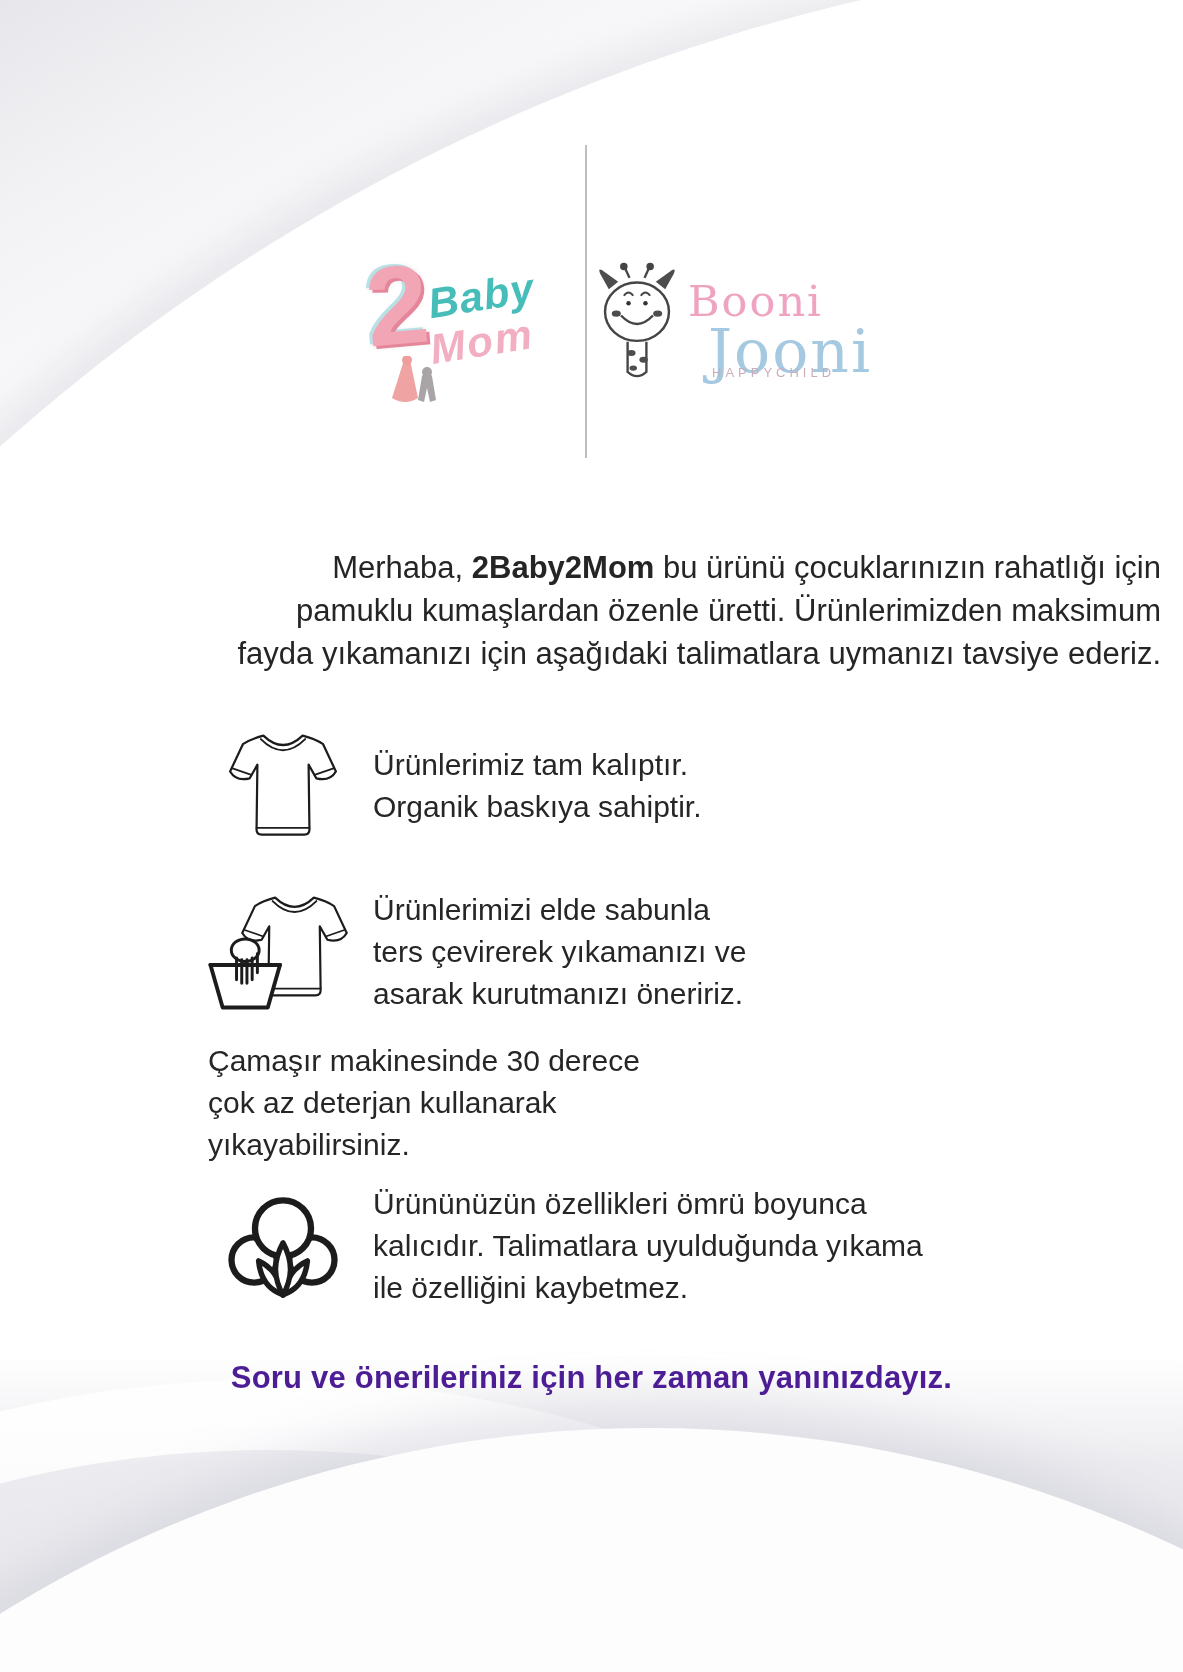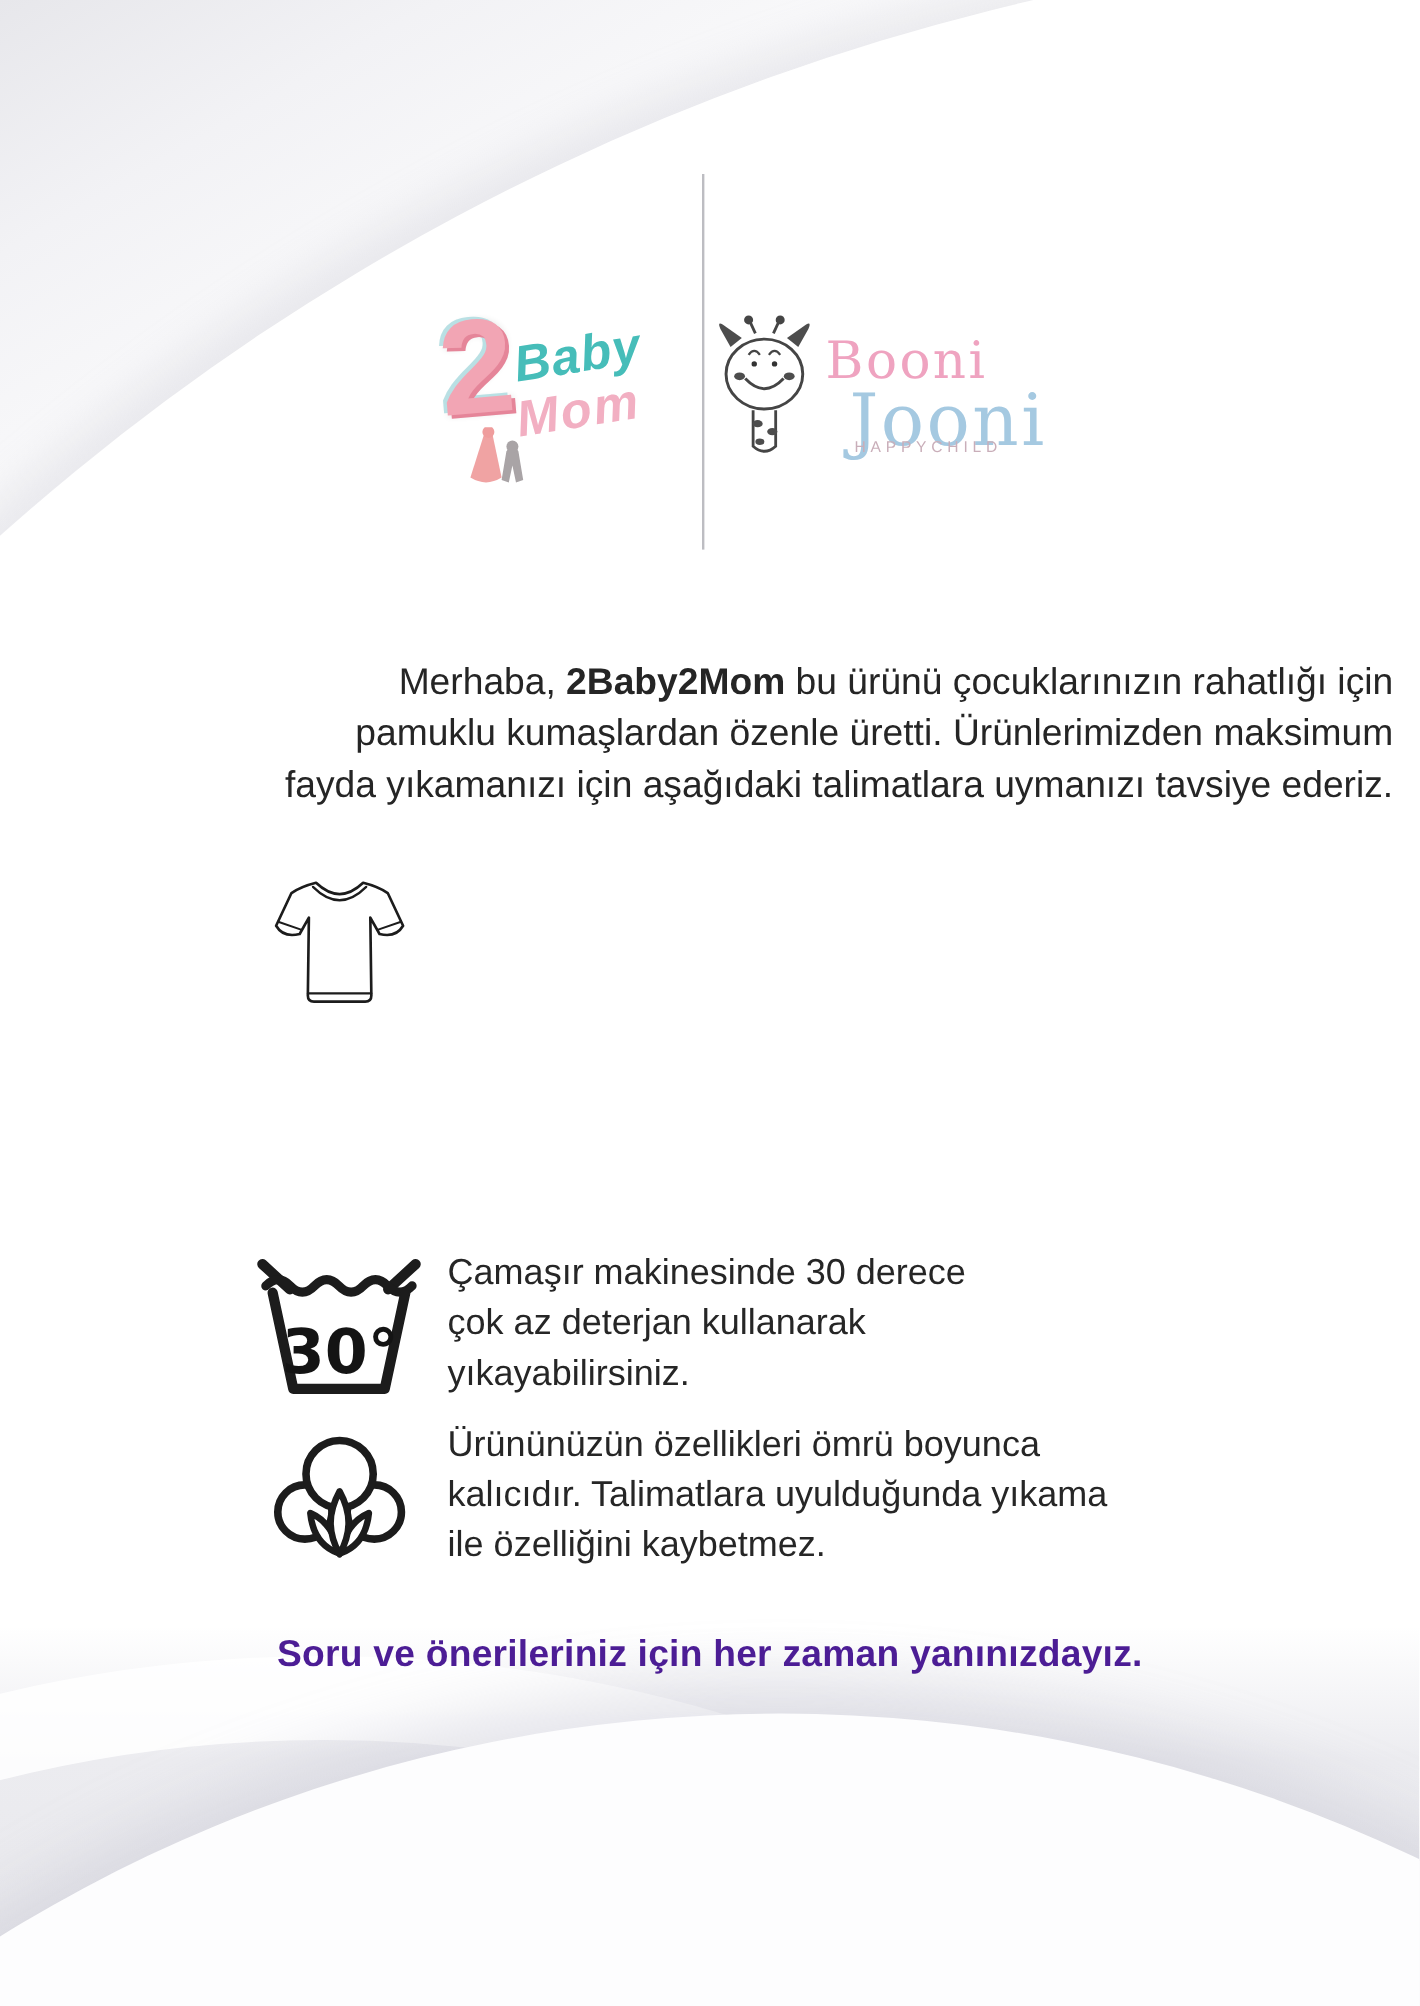--- a/index.html
+++ b/index.html
@@ -137,33 +137,45 @@
     </div>
 
     <div class="care-item" style="top:722px;">
       <div class="care-icon">
         <svg width="130" height="128" viewBox="0 0 150 150">
           <path class="fw ln" stroke-width="2.6" d="M52 16 C44 18 34 22 28 26 L13 58 Q20 70 36 66 L45 50 L44 126 Q44 132 50 132 L100 132 Q106 132 106 126 L105 50 L114 66 Q130 70 137 58 L122 26 C116 22 106 18 98 16 Q75 38 52 16 Z"></path>
           <path class="ln" stroke-width="2.2" d="M49 20 Q75 46 101 20"></path>
           <path class="ln" stroke-width="2" d="M15 54 L38 62 M135 54 L112 62 M44 124 L106 124"></path>
         </svg>
       </div>
+      <div class="care-text">Ürünlerimiz tam kalıptır.
+Organik baskıya sahiptir.</div>
     </div>
 
+    <div class="care-item" style="top:884px;">
+      <div class="care-icon">
+        <svg width="152" height="135" viewBox="0 0 175 155">
+          <g transform="translate(28,0) scale(0.97)">
+            <path class="fw ln" stroke-width="2.6" d="M52 16 C44 18 34 22 28 26 L13 58 Q20 70 36 66 L45 50 L44 126 Q44 132 50 132 L100 132 Q106 132 106 126 L105 50 L114 66 Q130 70 137 58 L122 26 C116 22 106 18 98 16 Q75 38 52 16 Z"></path>
+            <path class="ln" stroke-width="2.2" d="M49 20 Q75 46 101 20"></path>
+            <path class="ln" stroke-width="2" d="M15 54 L38 62 M135 54 L112 62 M44 124 L106 124"></path>
+          </g>
+          <path class="fw" d="M4 93 L18 142 L70 142 L84 93 Z"></path>
+          <path class="ln" stroke-width="4.5" d="M4 93 L18 142 L70 142 L84 93"></path>
+          <line class="ln" stroke-width="4.5" x1="4" y1="93" x2="84" y2="93"></line>
+          <ellipse class="fw ln" stroke-width="3.4" cx="44" cy="76" rx="16" ry="13"></ellipse>
+          <path class="ln" stroke-width="3.4" d="M34 85 L34 110 M40 87 L40 114 M46 87 L46 114 M52 85 L52 110 M58 80 L58 102"></path>
+        </svg>
+      </div>
+      <div class="care-text">Ürünlerimizi elde sabunla
+ters çevirerek yıkamanızı ve
+asarak kurutmanızı öneririz.</div>
+    </div>
 
     <div class="care-item" style="top:1040px;">
-      <div class="care-icon">
-        <svg width="143" height="122" viewBox="0 0 150 128">
-          <path class="fw" d="M17 37 L35 121 L115 121 L133 37 Z"></path>
-          <path class="ln" stroke-width="9" d="M8 12 L32 34 M142 12 L118 34"></path>
-          <path class="ln" stroke-width="8" d="M11 31 q10.7 -11 21.3 0 q10.7 11 21.3 0 q10.7 -11 21.3 0 q10.7 11 21.3 0 q10.7 -11 21.3 0 q10.7 11 21.4 0"></path>
-          <path class="ln" stroke-width="9" d="M17 37 L35 121 L115 121 L133 37"></path>
-          <text x="76" y="107" text-anchor="middle" font-family="DejaVu Sans, sans-serif" font-size="54" font-weight="bold" fill="#141414">30°</text>
-        </svg>
-      </div>
       <div class="care-text">Çamaşır makinesinde 30 derece
 çok az deterjan kullanarak
 yıkayabilirsiniz.</div>
     </div>
 
     <div class="care-item" style="top:1183px;">
       <div class="care-icon">
         <svg width="118" height="122" viewBox="0 0 130 135">
           <circle class="fw ln" stroke-width="7" cx="33" cy="83" r="25"></circle>
           <circle class="fw ln" stroke-width="7" cx="97" cy="83" r="25"></circle>

